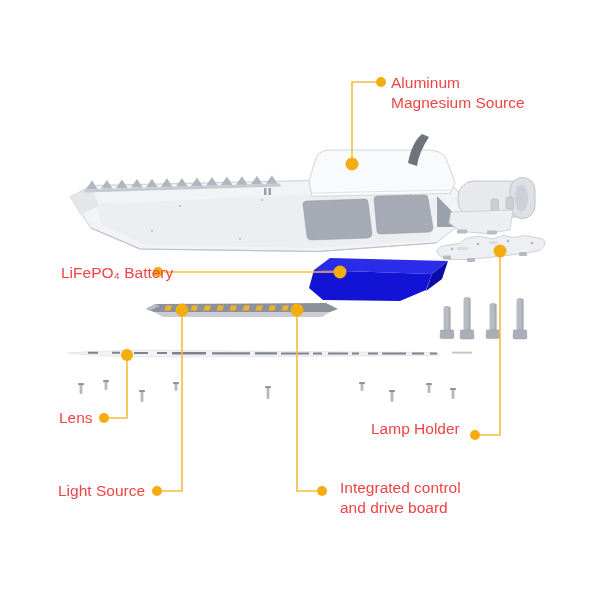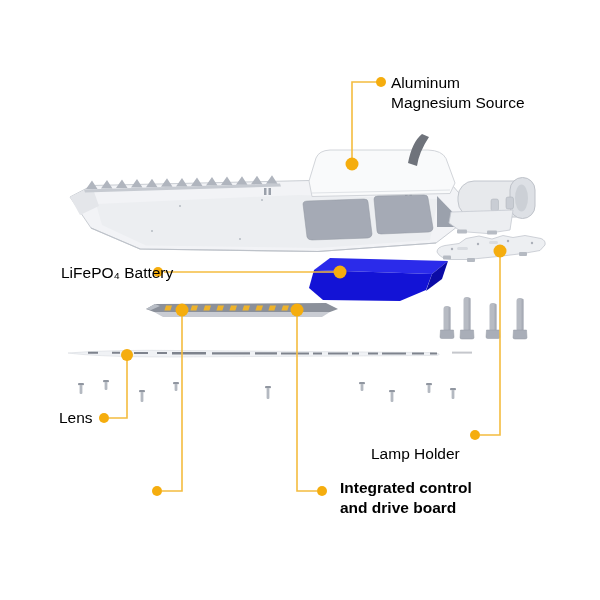--- a/index.html
+++ b/index.html
@@ -1,19 +1,19 @@
 <!DOCTYPE html>
 <html><head>
 <meta charset="utf-8">
 <style>
   html,body{margin:0;padding:0;background:#ffffff;}
   .stage{position:relative;width:600px;height:600px;background:#ffffff;overflow:hidden;
          font-family:"Liberation Sans",sans-serif;}
   .art{position:absolute;left:0;top:0;}
-  .lbl{position:absolute;font-size:15.5px;line-height:19px;color:#000000;white-space:nowrap;}
+  .lbl{position:absolute;font-size:15.5px;line-height:19px;color:#ef4444;white-space:nowrap;}
   .lbl.two{line-height:20px;}
 </style>
 </head>
 <body>
 
 <div class="stage">
 
   <svg class="art" width="600" height="600" viewBox="0 0 600 600">
 
     <g>
@@ -189,21 +189,22 @@
 
   <div class="lbl two" style="left:391px;top:73px;">
     <div>Aluminum</div>
     <div>Magnesium Source</div>
   </div>
 
   <div class="lbl" style="left:37px;top:263px;margin-left:24px;">LiFePO₄ Battery</div>
 
   <div class="lbl" style="left:59px;top:408px;">Lens</div>
 
-
-  <div class="lbl two" style="left:340px;top:478px;font-weight:bold;">
+  <div class="lbl" style="left:58px;top:481px;">Light Source</div>
+
+  <div class="lbl two" style="left:340px;top:478px;">
     <div>Integrated control</div>
     <div>and drive board</div>
   </div>
 
-  <div class="lbl" style="left:371px;top:444px;text-align:right;">Lamp Holder</div>
+  <div class="lbl" style="left:371px;top:419px;text-align:right;">Lamp Holder</div>
 
 </div>
 
 </body></html>

